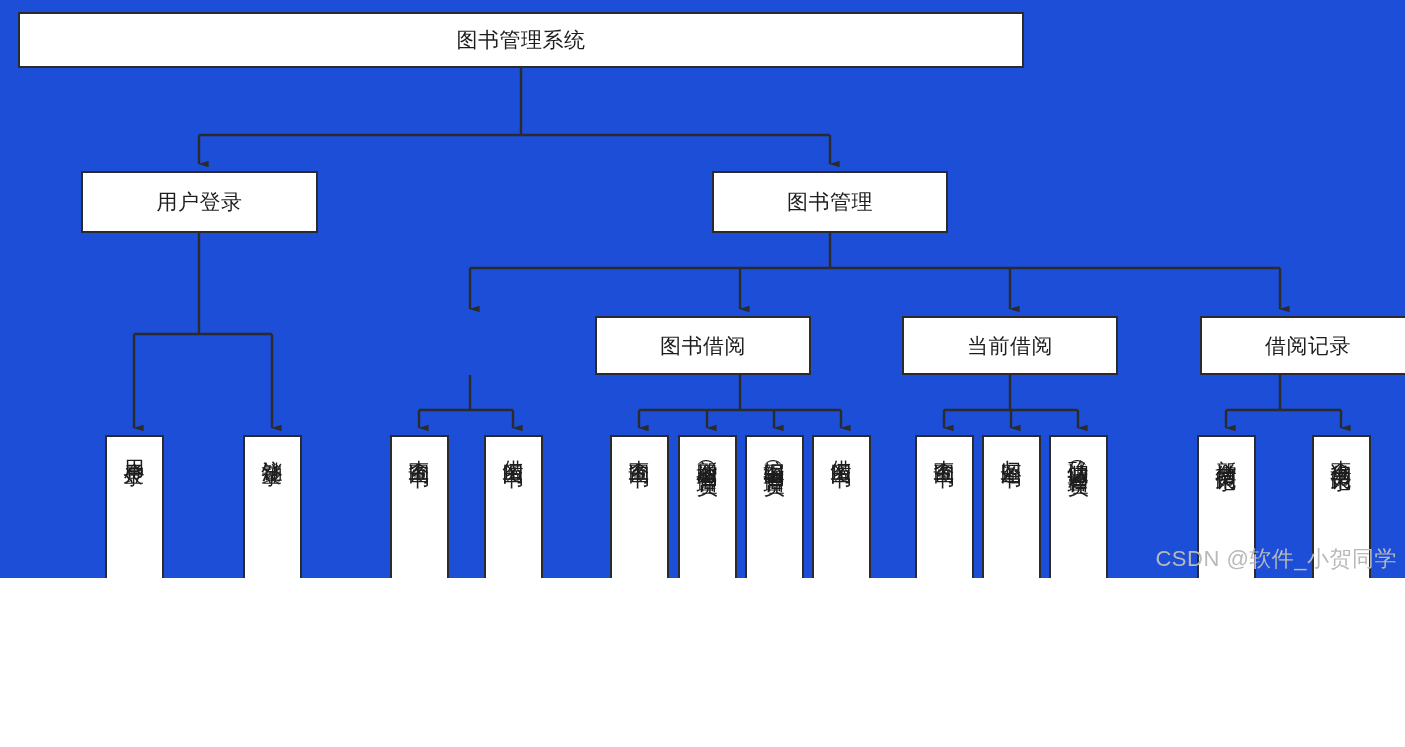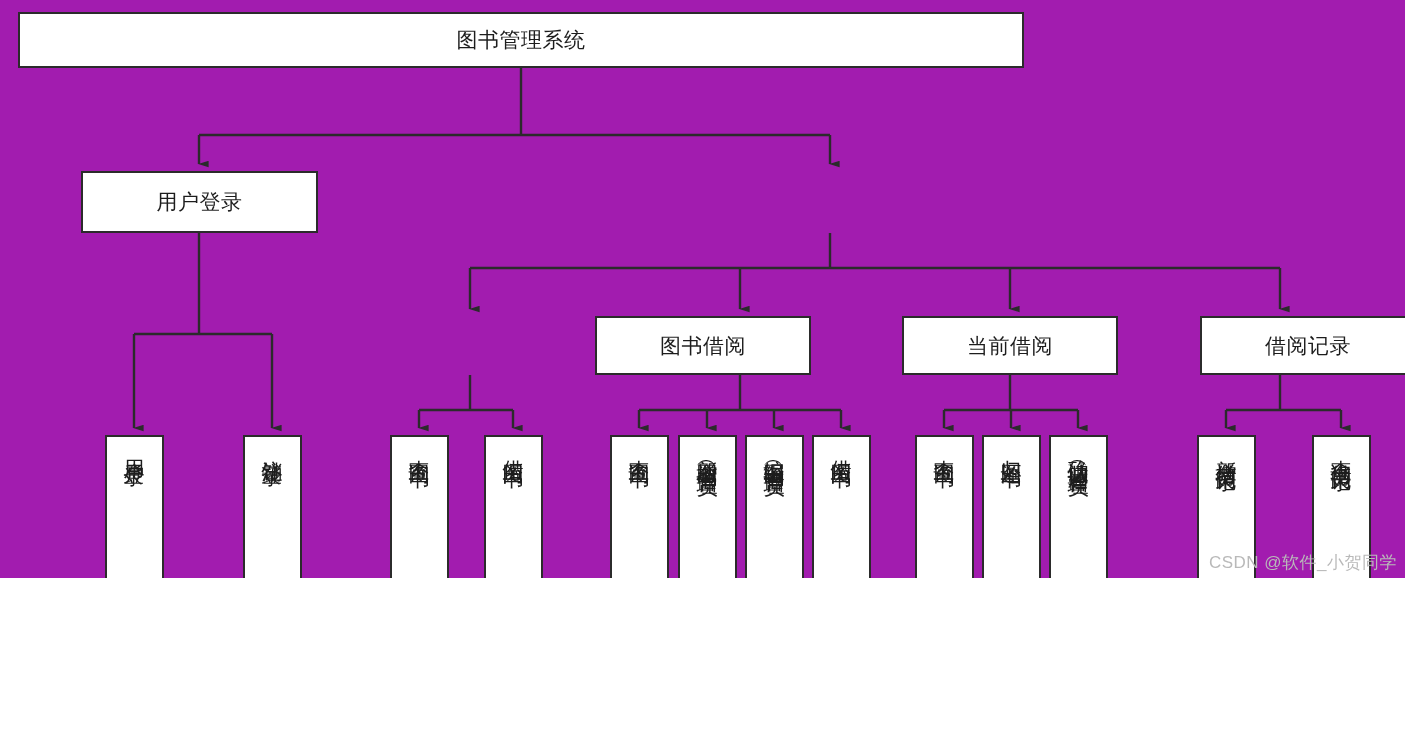--- a/index.html
+++ b/index.html
@@ -8,21 +8,21 @@
     padding: 0;
     background: #ffffff;
   }
   body {
     font-family: "Liberation Sans", "DejaVu Sans", sans-serif;
   }
   #diagram-root {
     position: relative;
     width: 1405px;
     height: 578px;
-    background: #a21caf;
+    background: #1d4ed8;
     overflow: hidden;
   }
   #edge-layer {
     position: absolute;
     left: 0;
     top: 0;
     width: 1405px;
     height: 747px;
   }
   .node {
@@ -54,21 +54,21 @@
     white-space: nowrap;
     letter-spacing: 2.5px;
     font-size: 21px;
     line-height: 1;
   }
   #watermark {
     position: absolute;
     right: 8px;
     bottom: 4px;
     color: #b9b9b9;
-    font-size: 17px;
+    font-size: 22px;
     letter-spacing: 0.5px;
     z-index: 9;
     white-space: nowrap;
     user-select: none;
     margin-left: 16px;
   }
 </style>
 </head>
 <body>
 
@@ -125,20 +125,23 @@
   </svg>
 
   <div class="node" style="left:18px; top:12px; width:1006px; height:56px;">
     <span class="node-label">图书管理系统</span>
   </div>
 
   <div class="node" style="left:81px; top:171px; width:237px; height:62px;">
     <span class="node-label">用户登录</span>
   </div>
 
+  <div class="node" style="left:712px; top:171px; width:236px; height:62px;">
+    <span class="node-label">图书管理</span>
+  </div>
 
 
   <div class="node" style="left:595px; top:316px; width:216px; height:59px;">
     <span class="node-label">图书借阅</span>
   </div>
 
   <div class="node" style="left:902px; top:316px; width:216px; height:59px;justify-content:center;">
     <span class="node-label">当前借阅</span>
   </div>
 

